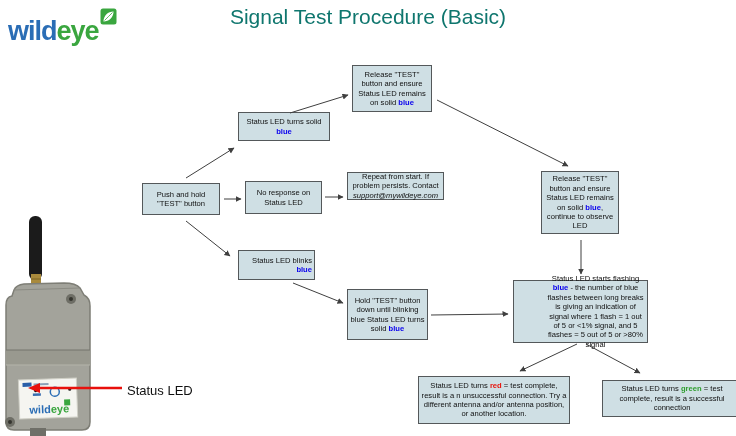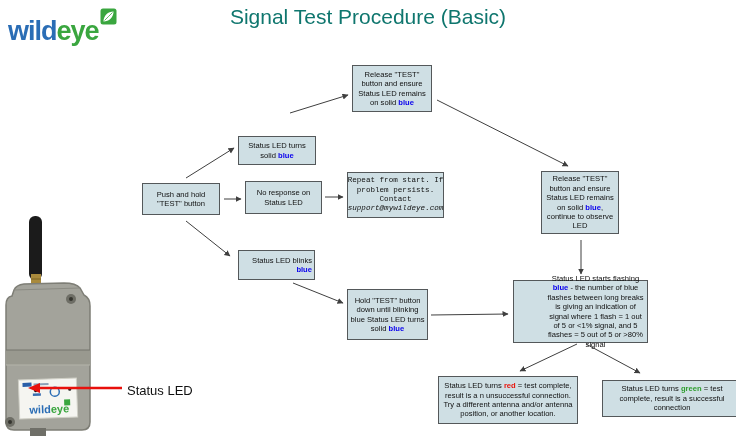--- a/index.html
+++ b/index.html
@@ -44,45 +44,45 @@
     <rect x="0.5" y="0.5" width="16" height="16" rx="2.5" fill="#3aa63f"></rect>
     <path d="M3.5,13.5 C3.5,7.5 8,3.5 13.5,3.5 C13.5,9.5 9,13.5 3.5,13.5 Z" fill="#ffffff"></path>
     <path d="M4.5,12.5 C7,10 9.5,7.5 12.5,4.5" stroke="#3aa63f" stroke-width="0.8" fill="none"></path>
   </svg>
 </div>
 <div class="page-title">Signal Test Procedure (Basic)</div>
 
 <div class="fc-box" style="left:352px;top:65px;width:80px;height:47px;">
     <span><span>Release "TEST" button and ensure Status LED remains on solid </span><span class="seg-blue">blue</span></span>
   </div>
-<div class="fc-box" style="left:238px;top:136px;width:78px;height:29px;">
+<div class="fc-box" style="left:238px;top:112px;width:92px;height:29px;">
     <span><span>Status LED turns solid </span><span class="seg-blue">blue</span></span>
   </div>
 <div class="fc-box" style="left:142px;top:183px;width:78px;height:32px;">
     <span><span>Push and hold "TEST" button</span></span>
   </div>
 <div class="fc-box" style="left:245px;top:181px;width:77px;height:33px;">
     <span><span>No response on Status LED</span></span>
   </div>
-<div class="fc-box" style="left:347px;top:172px;width:97px;height:46px;font-family:Liberation Mono, monospace;">
+<div class="fc-box" style="left:347px;top:172px;width:97px;height:28px;">
     <span><span>Repeat from start. If problem persists. Contact </span><span class="seg-italic">support@mywildeye.com</span></span>
   </div>
 <div class="fc-box" style="left:238px;top:250px;width:77px;height:30px;text-align:right;">
     <span><span>Status LED blinks </span><span class="seg-blue">blue</span></span>
   </div>
 <div class="fc-box" style="left:347px;top:289px;width:81px;height:51px;">
     <span><span>Hold "TEST" button down until blinking blue Status LED turns solid </span><span class="seg-blue">blue</span></span>
   </div>
 <div class="fc-box" style="left:541px;top:171px;width:78px;height:63px;">
     <span><span>Release "TEST" button and ensure Status LED remains on solid </span><span class="seg-blue">blue</span><span>, continue to observe LED</span></span>
   </div>
 <div class="fc-box" style="left:513px;top:280px;width:135px;height:63px;padding-left:32px;">
     <span><span>Status LED starts flashing </span><span class="seg-blue">blue</span><span> - the number of blue flashes between long breaks is giving an indication of signal where 1 flash = 1 out of 5 or &lt;1% signal, and 5 flashes = 5 out of 5 or &gt;80% signal</span></span>
   </div>
-<div class="fc-box" style="left:438px;top:376px;width:140px;height:48px;">
+<div class="fc-box" style="left:418px;top:376px;width:152px;height:48px;">
     <span><span>Status LED turns </span><span class="seg-red">red</span><span> = test complete, result is a n unsuccessful connection. Try a different antenna and/or antenna position, or another location.</span></span>
   </div>
 <div class="fc-box" style="left:602px;top:380px;width:140px;height:37px;">
     <span><span>Status LED turns </span><span class="seg-green">green</span><span> = test complete, result is a successful connection</span></span>
   </div>
 
 <svg class="arrows">
   <defs>
     <marker id="ah" markerWidth="8" markerHeight="8" refX="5.5" refY="3" orient="auto">
       <path d="M0,0 L6,3 L0,6 Z" fill="#3f3f3f"></path>

